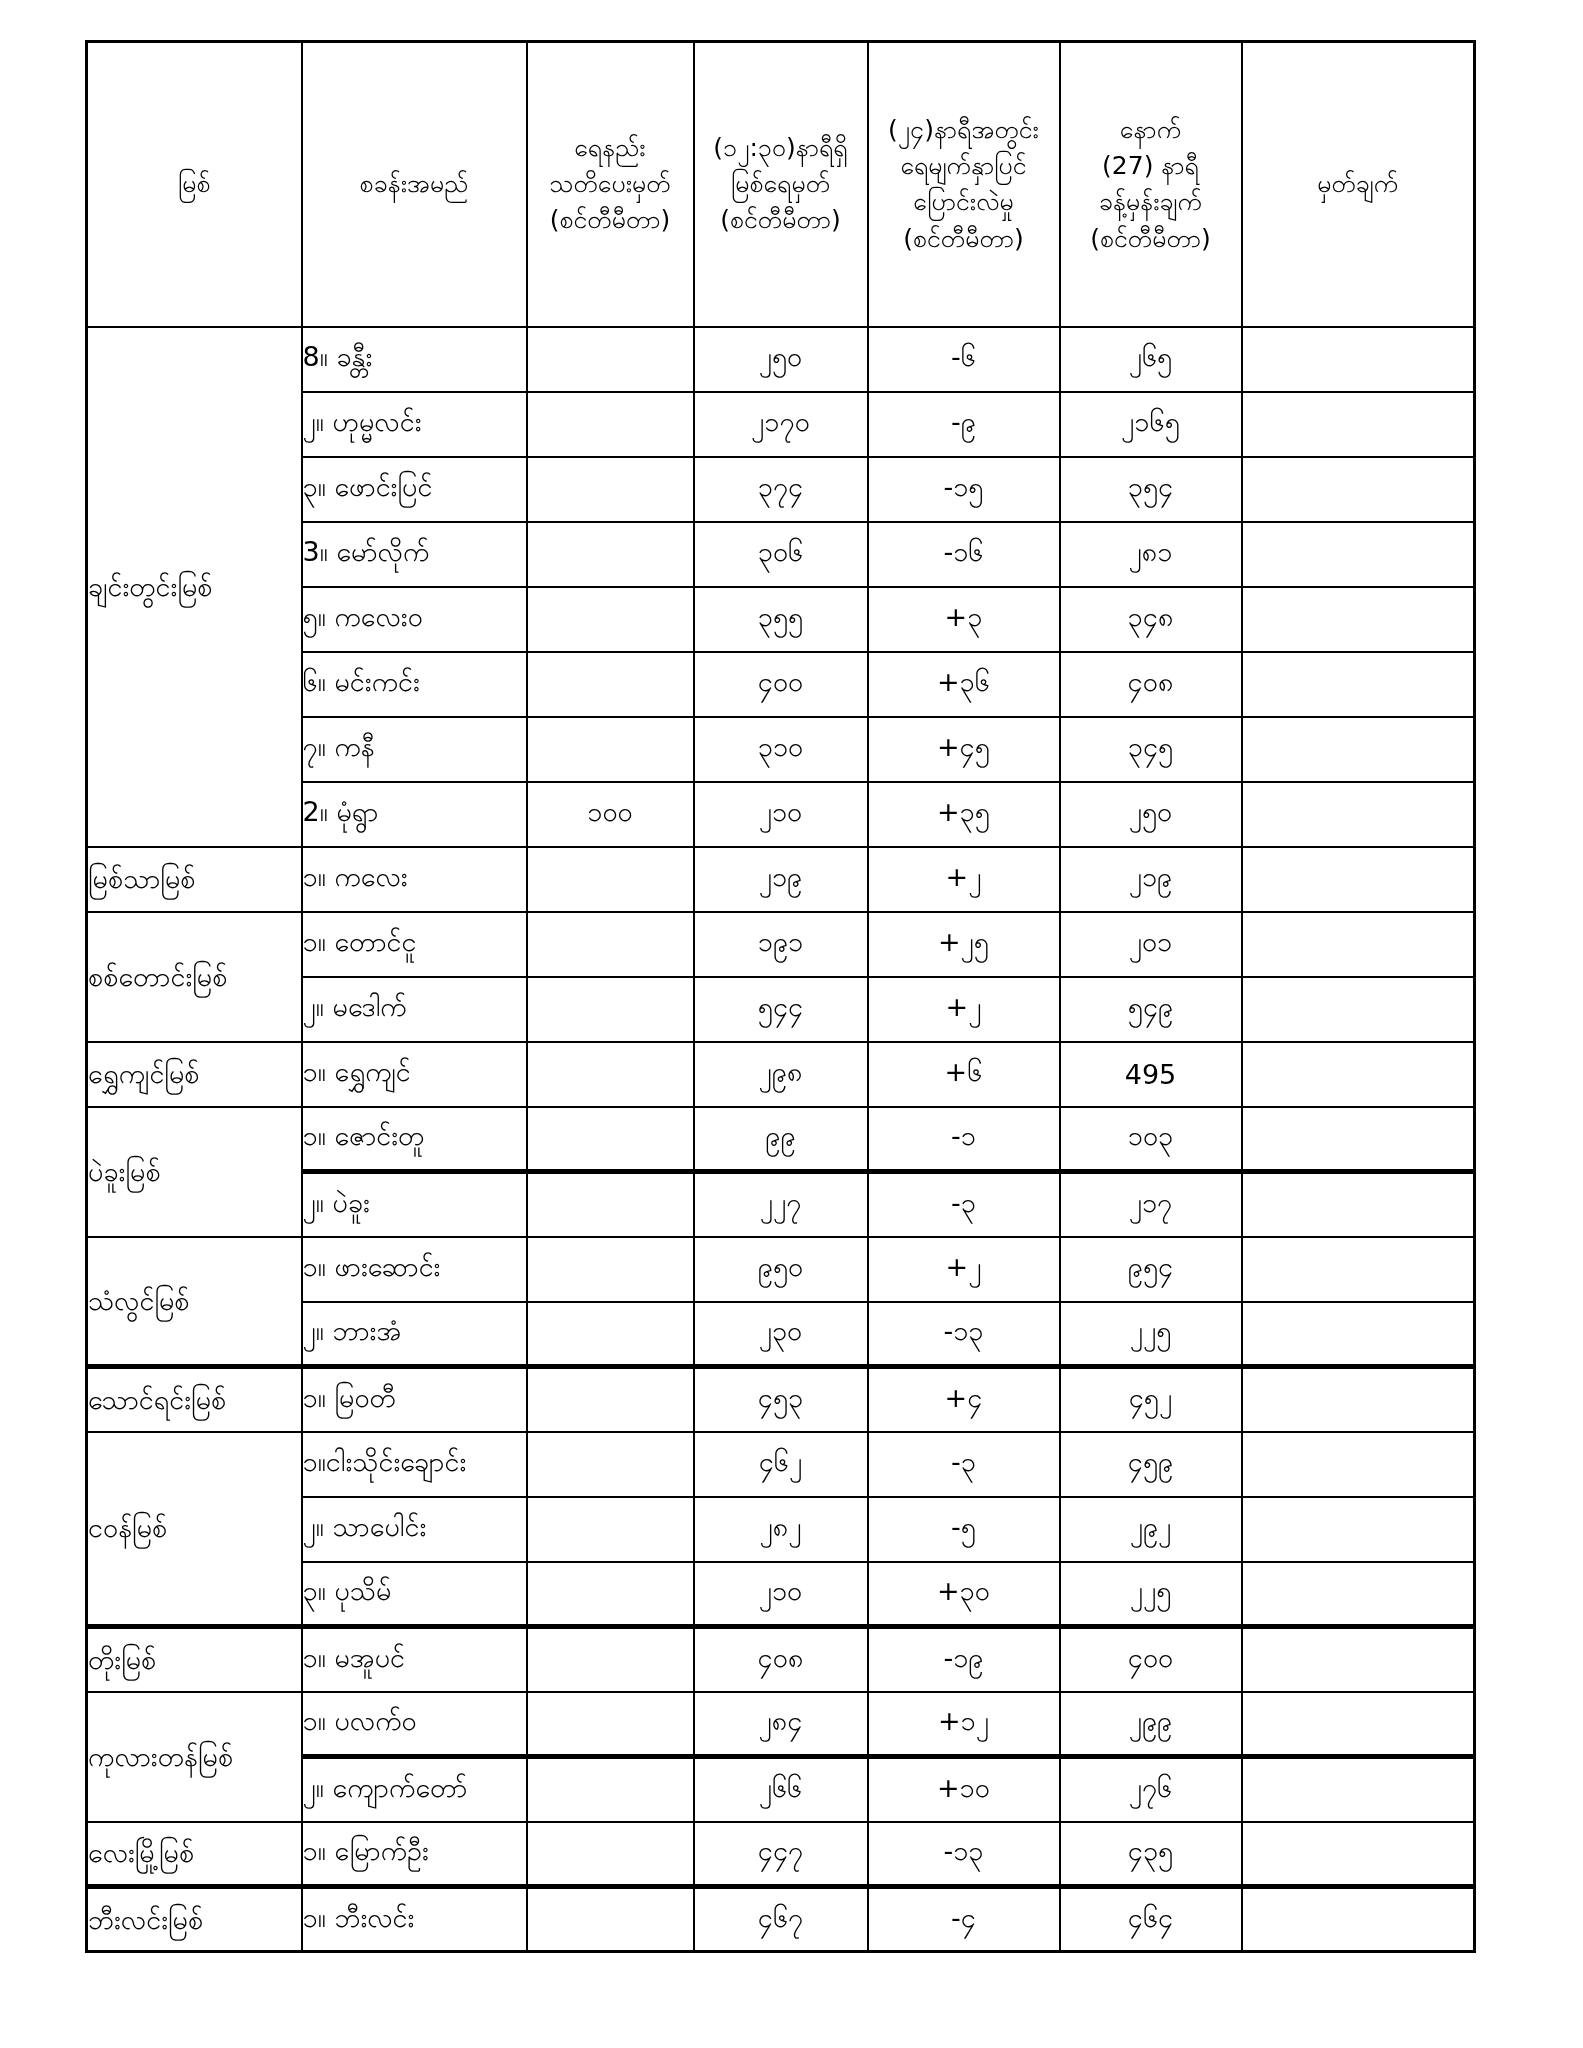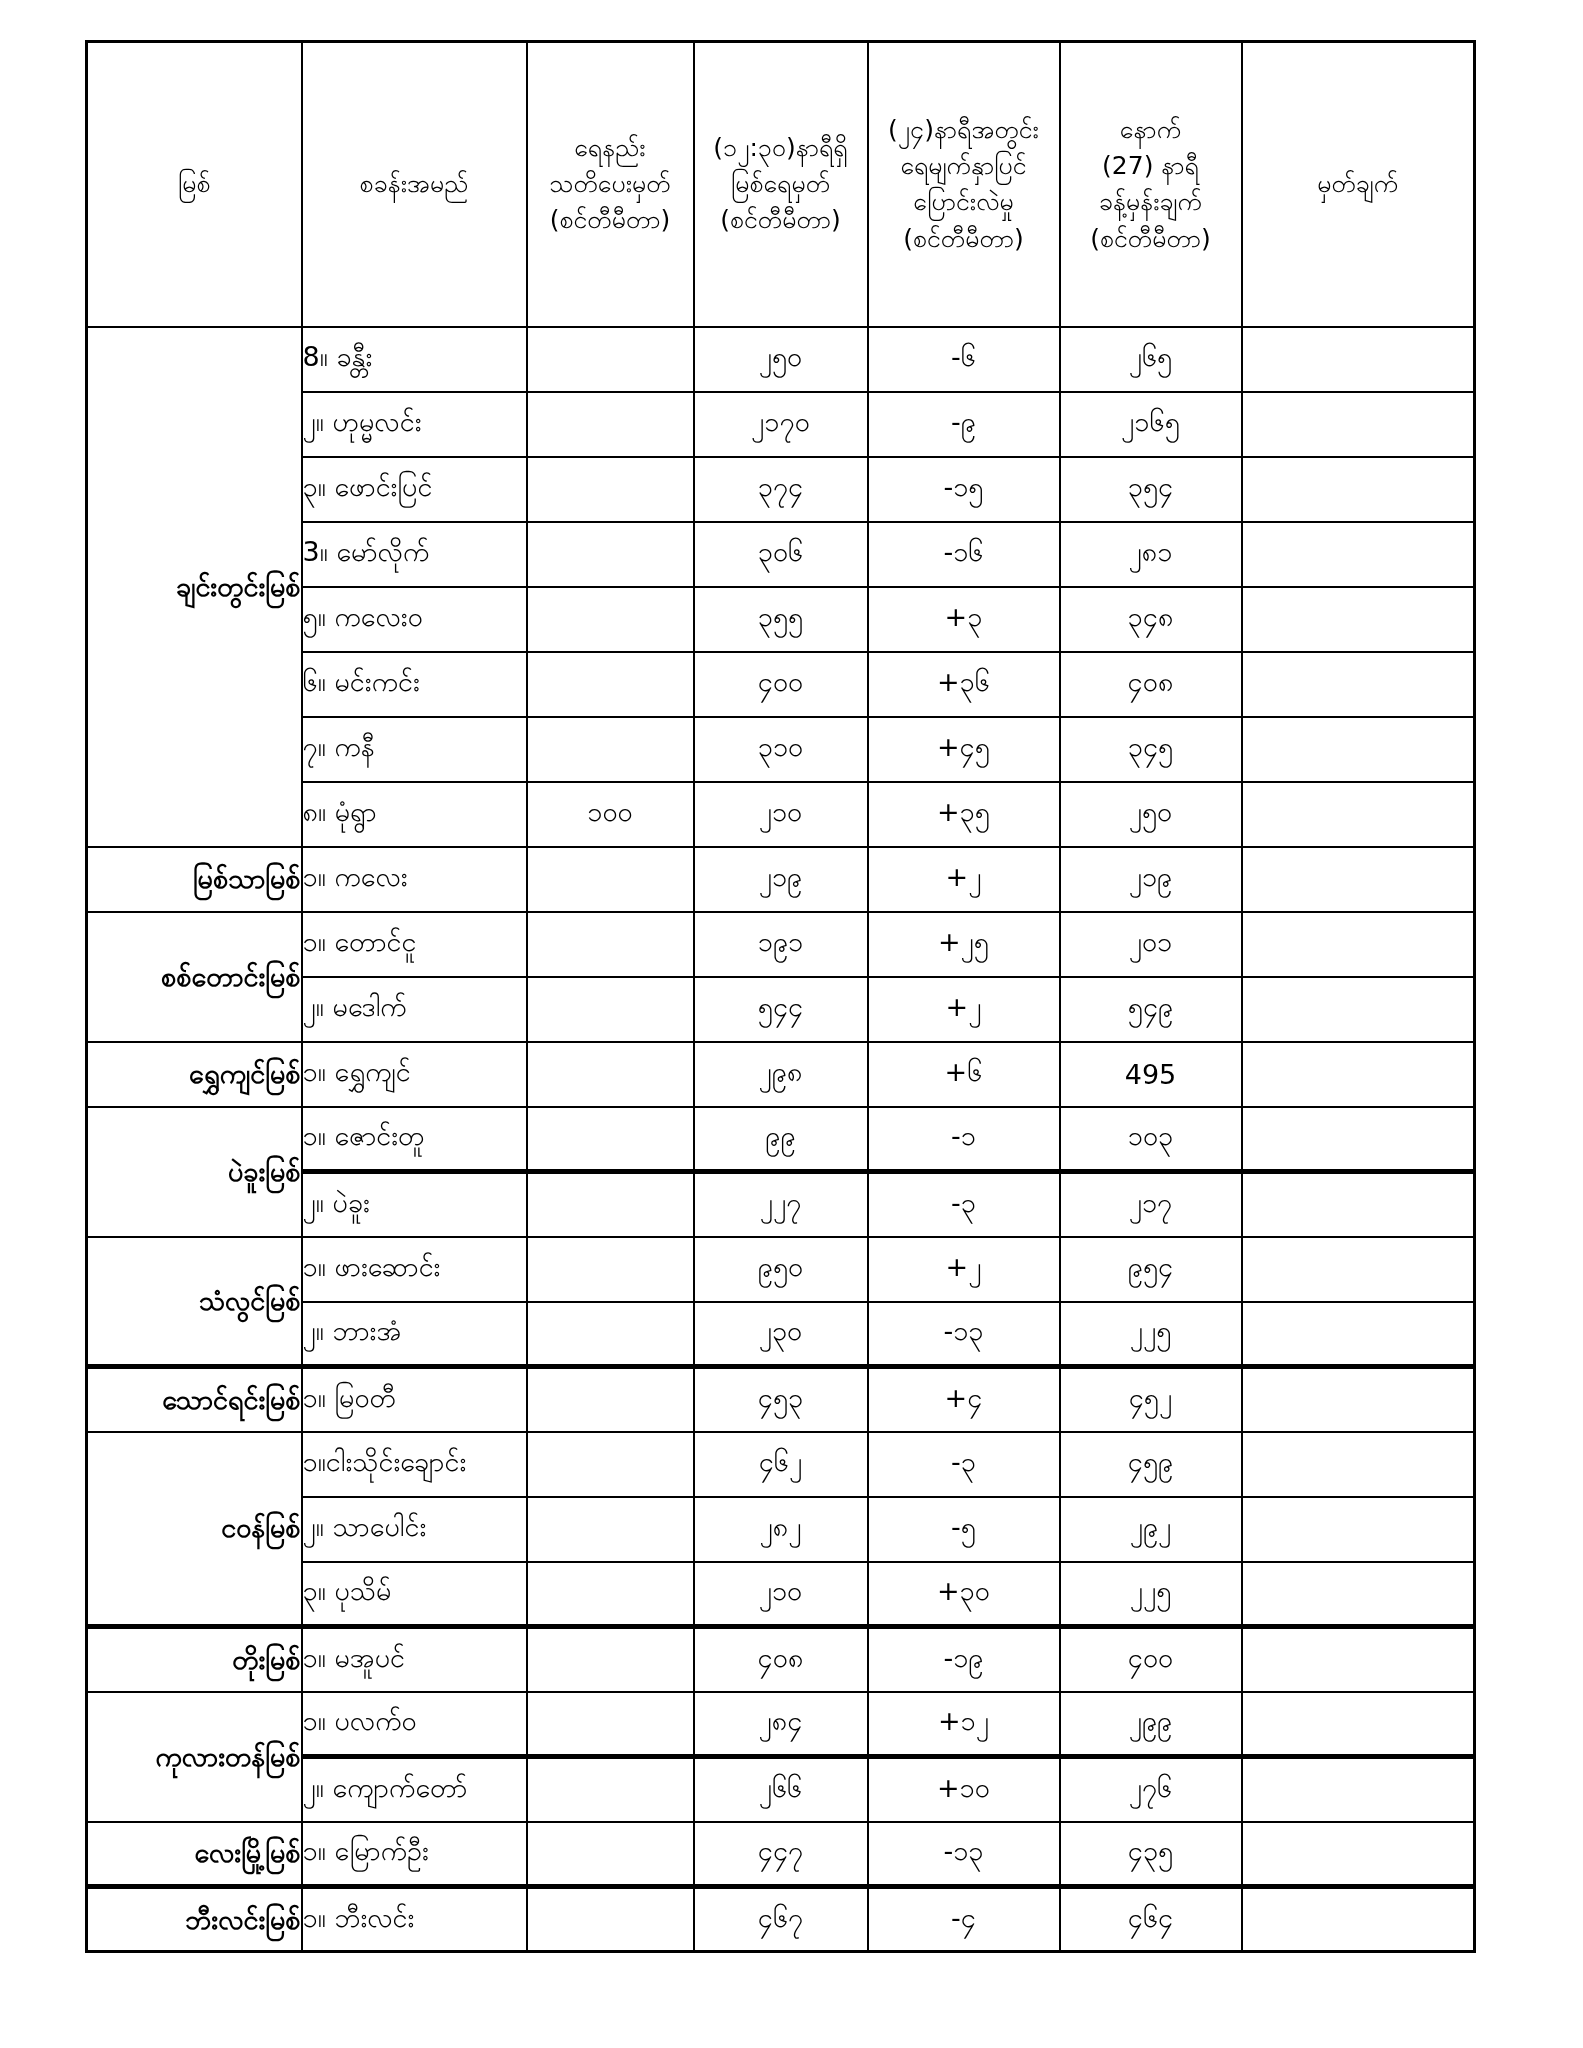--- a/index.html
+++ b/index.html
@@ -40,25 +40,24 @@
     vertical-align: middle;
     padding: 0 1px;
   }
   .water-table tbody tr { height: 65px; }
   .water-table td {
     font-size: 27px;
     vertical-align: middle;
     padding: 0;
   }
   .river-cell {
-    text-align: right;
+    text-align: left;
     padding-left: 5px;
     font-size: 28px;
     line-height: 1.25;
-    font-weight: bold;
   }
   .station-cell {
     text-align: left;
     padding-left: 10px;
   }
   .num-cell { text-align: center; }
   .remark-cell { text-align: center; }
   tr.thick-top td { border-top-width: 5px; }
 </style>
 </head>
@@ -148,21 +147,21 @@
         </tr>
         <tr>
           <td class="station-cell">၇။ ကနီ</td>
           <td class="num-cell"></td>
           <td class="num-cell">၃၁၀</td>
           <td class="num-cell">+၄၅</td>
           <td class="num-cell">၃၄၅</td>
           <td class="remark-cell"></td>
         </tr>
         <tr>
-          <td class="station-cell">၈။ မုံရွာ</td>
+          <td class="station-cell">2။ မုံရွာ</td>
           <td class="num-cell">၁၀၀</td>
           <td class="num-cell">၂၁၀</td>
           <td class="num-cell">+၃၅</td>
           <td class="num-cell">၂၅၀</td>
           <td class="remark-cell"></td>
         </tr>
         <tr>
           <td rowspan="1" class="river-cell">မြစ်သာမြစ်</td>
           <td class="station-cell">၁။ ကလေး</td>
           <td class="num-cell"></td>

